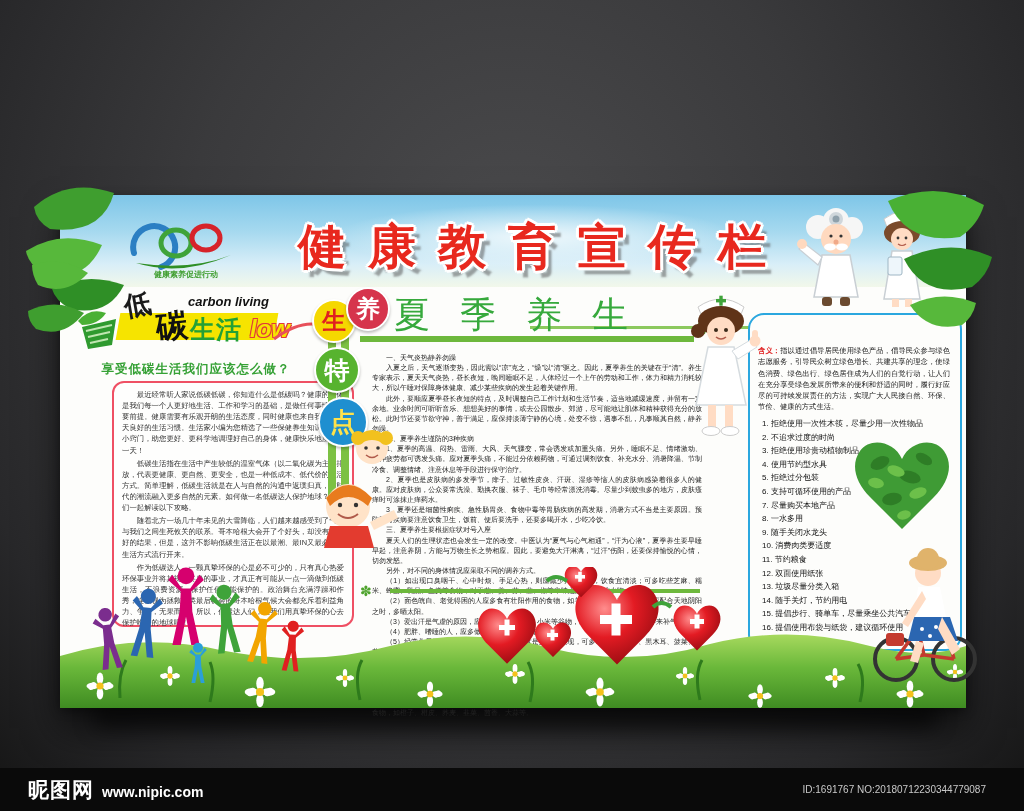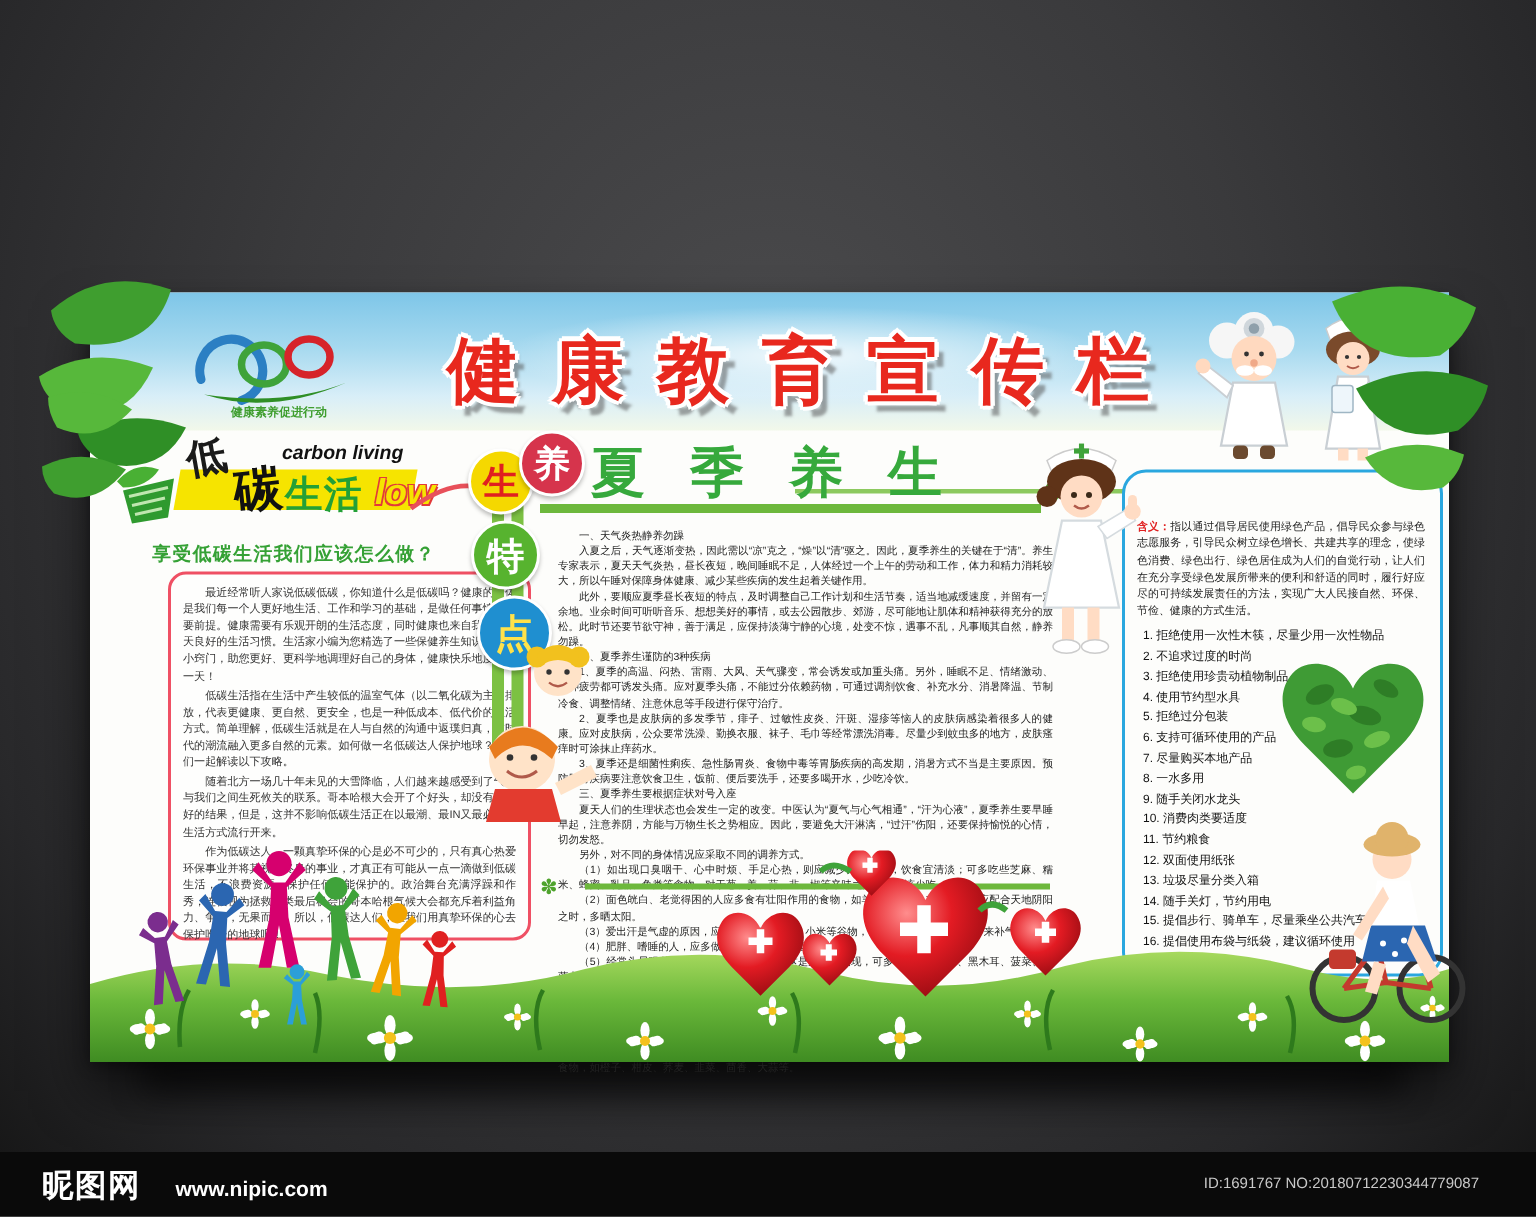--- a/index.html
+++ b/index.html
@@ -41,21 +41,21 @@
   
   .mid-bars{position:absolute;left:268px;top:108px;width:22px;height:210px;z-index:1;}
   .mid-bars div{position:absolute;top:0;width:8px;height:210px;background:#7cc143;border-radius:4px;}
   .mid-bars div:nth-child(2){left:13px;height:190px;}
   .badge{position:absolute;z-index:2;border-radius:50%;display:flex;align-items:center;justify-content:center;
     font-weight:bold;box-shadow:0 2px 3px rgba(0,0,0,.25);border:2px solid #fff;}
   .badge.sheng{left:252px;top:104px;width:40px;height:40px;background:#f5d800;color:#e02020;font-size:24px;}
   .badge.yang{left:286px;top:92px;width:40px;height:40px;background:#d6344c;color:#fff;font-size:24px;}
   .badge.te{left:254px;top:152px;width:42px;height:42px;background:#57b32f;color:#fff;font-size:25px;}
   .badge.dian{left:258px;top:202px;width:46px;height:46px;background:#1f8fd0;color:#ffe24a;font-size:26px;}
-  .mid-title{position:absolute;left:334px;top:96px;z-index:2;font-size:36px;font-weight:bold;color:#36a93c;
+  .mid-title{position:absolute;left:334px;top:96px;z-index:2;font-size:36px;font-weight:normal;color:#36a93c;
     letter-spacing:30px;white-space:nowrap;}
   .title-line{position:absolute;left:300px;top:141px;width:334px;height:6px;background:#6db83c;z-index:1;}
   .title-line2{position:absolute;left:470px;top:131px;width:220px;height:3px;background:#8cc95e;z-index:1;}
   .clover{position:absolute;z-index:2;color:#4ea32c;font-size:18px;}
   .clover.c1{left:636px;top:122px;}
   .clover.c2{left:300px;top:388px;font-size:14px;}
   .mid-text{position:absolute;left:312px;top:158px;width:330px;z-index:2;font-size:7px;line-height:1.45;color:#222;text-align:justify;}
   .mid-text p{margin:0;text-indent:2em;}
   .children{position:absolute;left:250px;top:215px;z-index:2;}
   .bottom-line{position:absolute;left:330px;top:394px;width:310px;height:4px;background:#6db83c;z-index:3;}
@@ -75,21 +75,21 @@
   
   .grass{position:absolute;left:0;bottom:-2px;z-index:2;}
   
   .leaves-tl{position:absolute;left:-38px;top:-12px;z-index:5;}
   .leaves-tr{position:absolute;right:-30px;top:-8px;z-index:5;}
   .leaves-l{position:absolute;left:-34px;top:58px;z-index:5;}
   
   .board-shadow{position:absolute;left:95px;top:702px;width:840px;height:26px;background:rgba(0,0,0,.55);filter:blur(10px);}
   .bottom-bar{position:absolute;left:0;bottom:0;width:100%;height:43px;background:#0a0a0a;z-index:6;
     display:flex;align-items:center;justify-content:space-between;}
-  .wm-left{margin-left:28px;color:#fff;display:flex;align-items:baseline;gap:23px;}
+  .wm-left{margin-left:28px;color:#fff;display:flex;align-items:baseline;gap:8px;}
   .wm-name{font-size:21px;font-weight:bold;letter-spacing:1px;}
   .wm-url{font-size:14px;font-weight:bold;}
   .wm-right{margin-right:38px;color:#c9c9c9;font-size:10px;}
 </style>
 </head>
 <body>
 
 <div class="scene">
 
 

